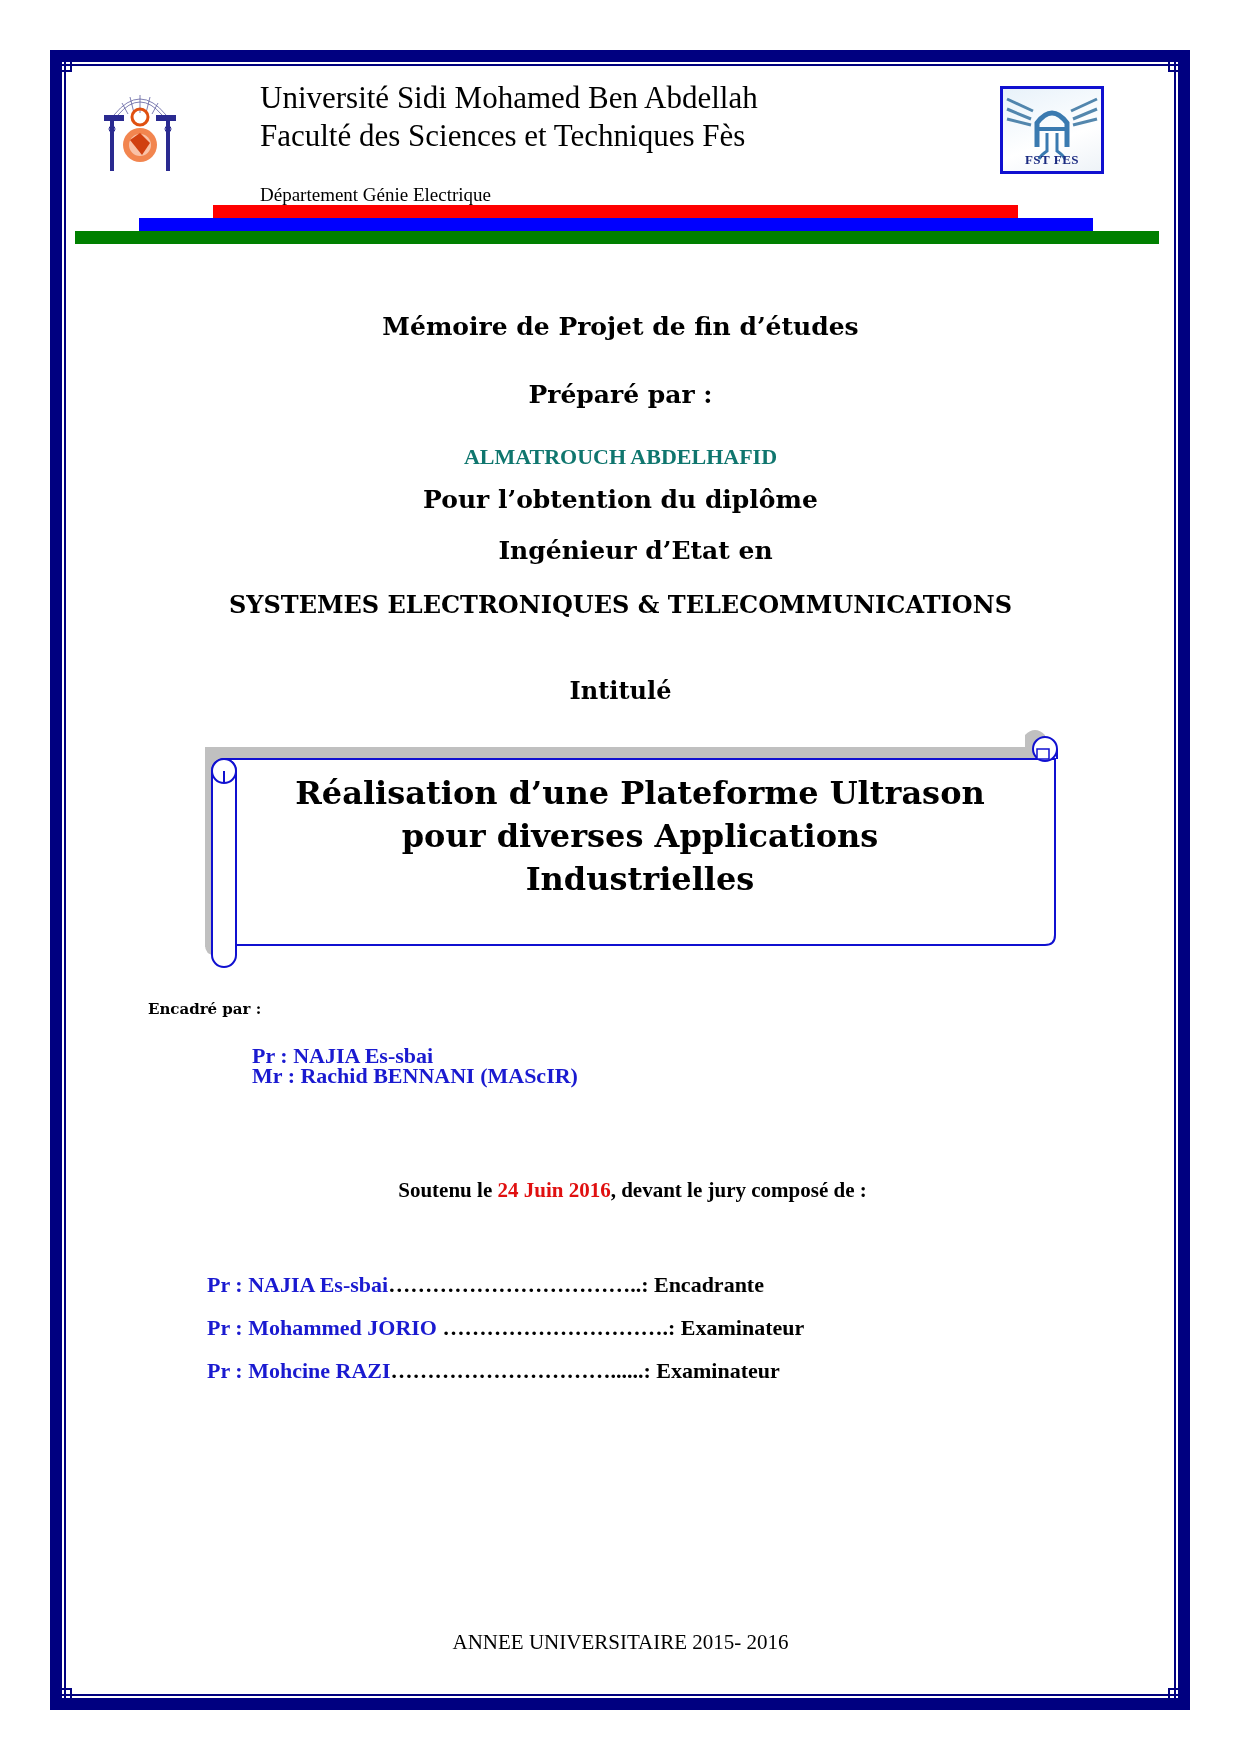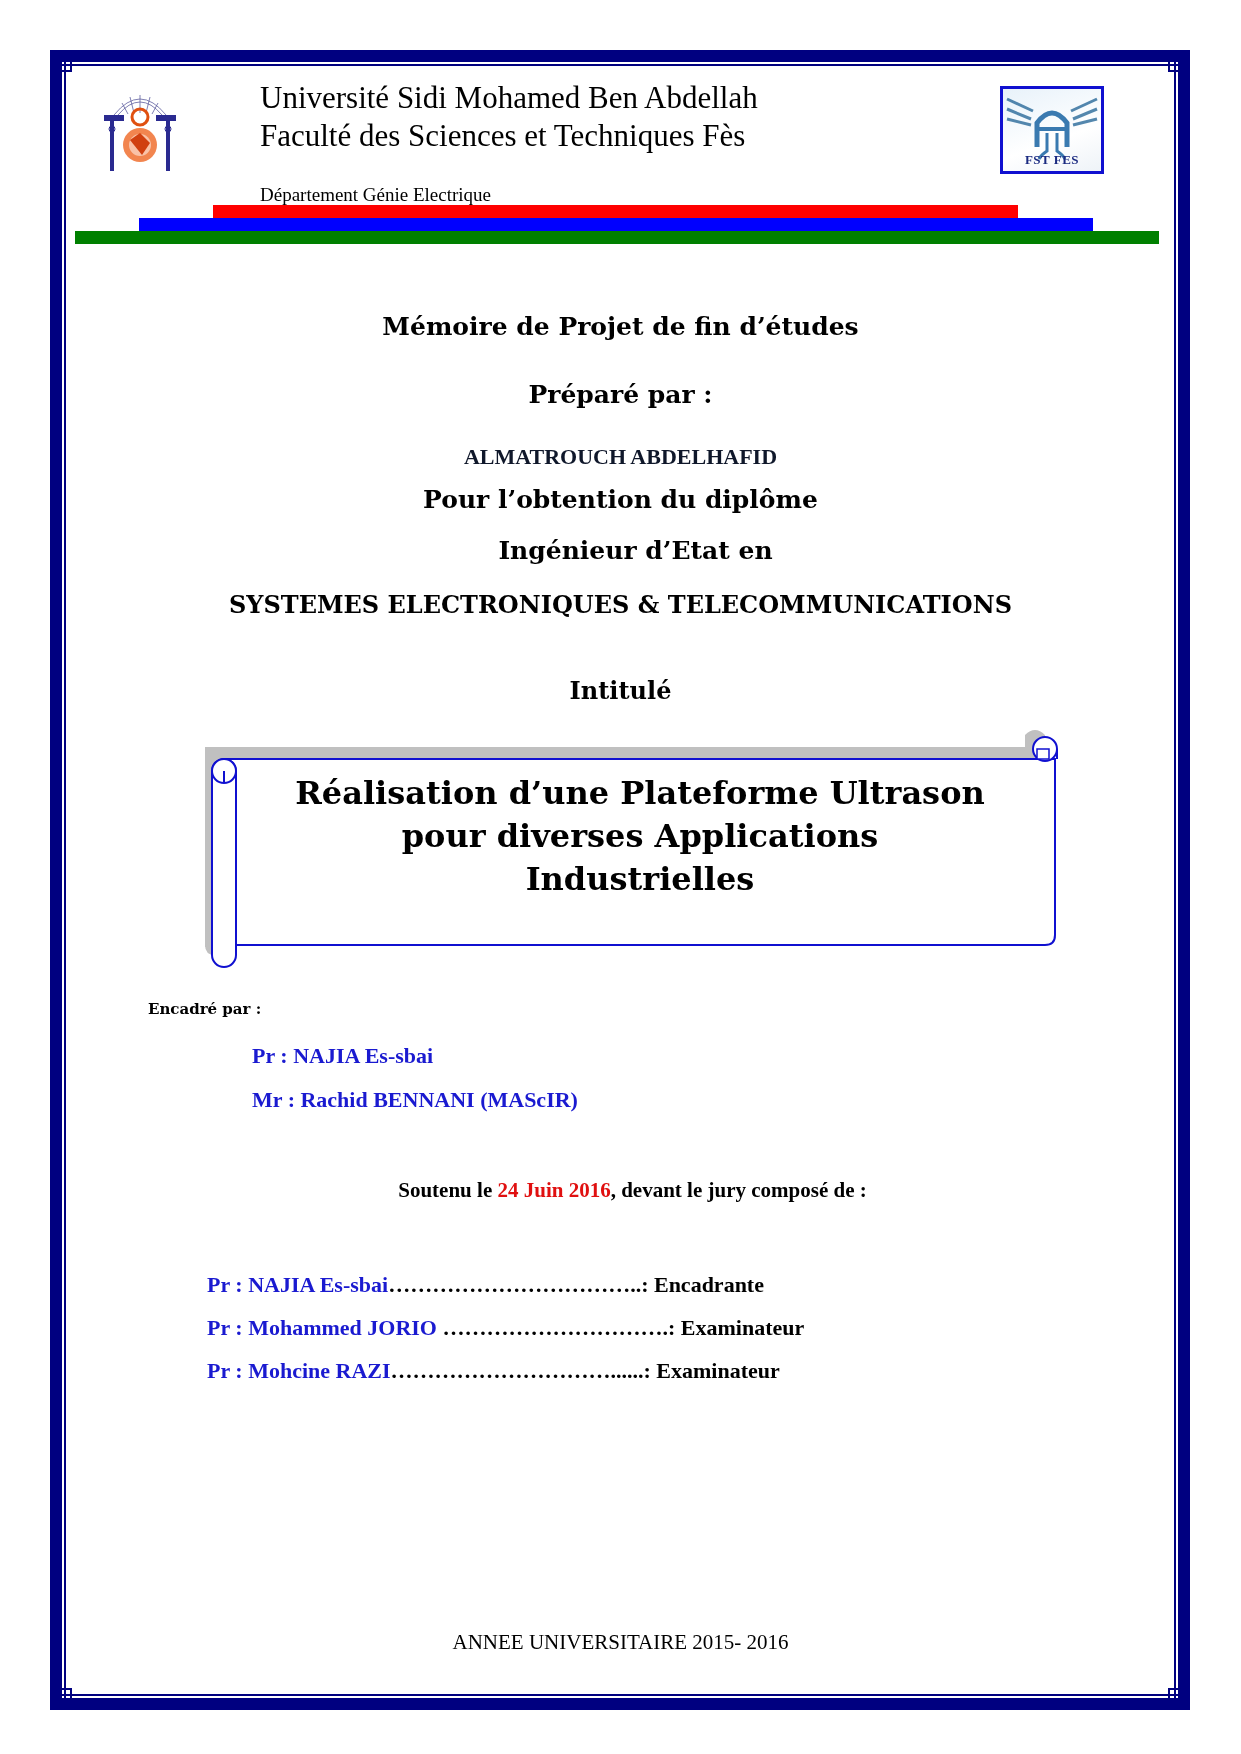--- a/index.html
+++ b/index.html
@@ -31,35 +31,35 @@
   .bar { position: absolute; height: 13px; }
   .bar-red { left: 213px; width: 805px; top: 205px; background: #ff0000; }
   .bar-blue { left: 139px; width: 954px; top: 218px; background: #0000ff; }
   .bar-green { left: 75px; width: 1084px; top: 231px; background: #008000; height: 13px; }
 
   
   .center-line { position: absolute; left: 0; width: 1241px; text-align: center; }
   .bold-serif { font-family: "DejaVu Serif", serif; font-weight: bold; color: #000; }
   .t-memoire { top: 312px; font-size: 25px; }
   .t-prepare { top: 380px; font-size: 25px; }
-  .t-author { top: 444px; font-family: "Liberation Serif", serif; font-weight: bold; font-size: 22px; color: #0f172a; }
+  .t-author { top: 444px; font-family: "Liberation Serif", serif; font-weight: bold; font-size: 22px; color: #0f766e; }
   .t-pour { top: 485px; font-size: 25px; }
   .t-ingenieur { top: 536px; font-size: 25px; padding-left: 15px; }
   .t-systemes { top: 590px; font-size: 24px; }
   .t-intitule { top: 676px; font-size: 24px; }
 
   
   .scroll-svg { position: absolute; left: 195px; top: 725px; }
   .scroll-title { position: absolute; left: 240px; width: 800px; top: 772px; text-align: center; font-family: "DejaVu Serif", serif; font-weight: bold; font-size: 32px; line-height: 43px; color: #000; }
 
   
   .encadre-label { position: absolute; left: 148px; top: 1000px; font-family: "DejaVu Serif", serif; font-weight: bold; font-size: 15px; color: #000; }
   .sup { position: absolute; left: 252px; font-family: "Liberation Serif", serif; font-weight: bold; font-size: 22px; color: #1a1ad0; }
   .sup-0 { top: 1043px; }
-  .sup-1 { top: 1087px; }
+  .sup-1 { top: 1063px; }
 
   .soutenu { position: absolute; left: 0; width: 1241px; top: 1178px; text-align: center; font-family: Liberation Serif, serif; font-weight: bold; font-size: 21px; color: #000; padding-left: 12px; }
   .soutenu .date { color: #e01010; }
 
   .jury-row { position: absolute; left: 207px; font-family: "Liberation Serif", serif; font-weight: bold; font-size: 22px; white-space: nowrap; }
   .jury-row .name { color: #1a1ad0; }
   .jury-row .dots { color: #000; }
   .jury-row .role { color: #000; }
   .jury-0 { top: 1272px; }
   .jury-1 { top: 1315px; }

